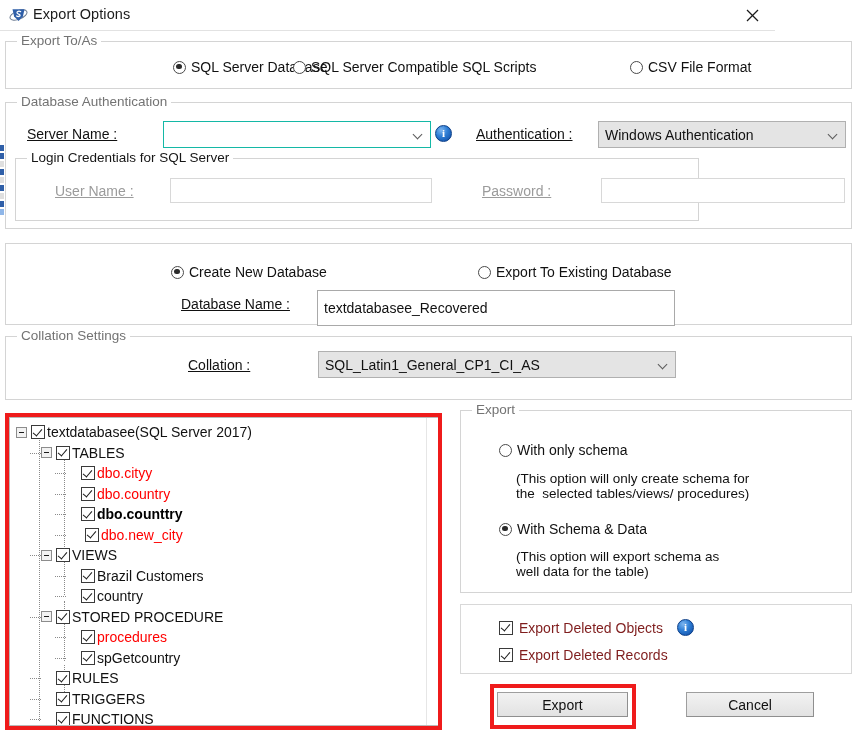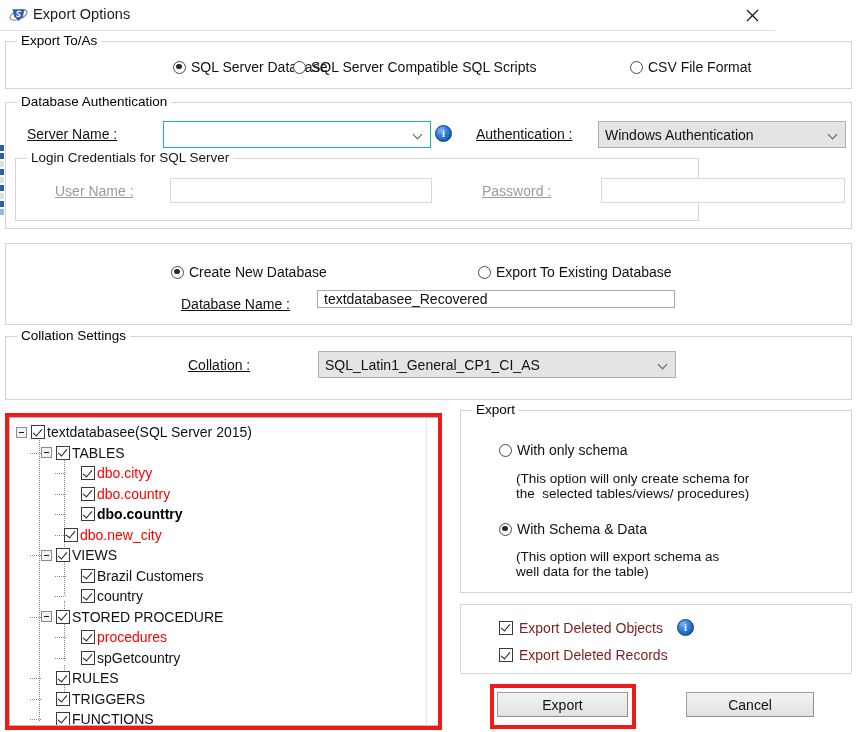--- a/index.html
+++ b/index.html
@@ -42,21 +42,21 @@
   .group {
     position: absolute;
     border: 1px solid #d4d4d4;
     background: transparent;
   }
   .group > .legend {
     position: absolute; top: -9px; left: 11px;
     background: #ffffff;
     padding: 0 4px;
     font-size: 13.5px;
-    color: #000000;
+    color: #737373;
     white-space: nowrap;
   }
   .group.inner > .legend { color:#161616; }
 
   
   .radio-row { position: absolute; display: flex; align-items: center; }
   .radio {
     width: 13px; height: 13px; border-radius: 50%;
     border: 1.4px solid #4a4a4a; background: #fff;
     position: relative; flex: 0 0 auto;
@@ -279,21 +279,21 @@
       <span class="radio-label">Create New Database</span>
     </div>
 
     <div class="radio-row" style="left:472px; top:20px;">
       <span class="radio"></span>
       <span class="radio-label">Export To Existing Database</span>
     </div>
 
     <div class="label" style="left:175px; top:52px;">Database Name :</div>
 
-    <div class="textbox" style="left:311px; top:46px; width:358px; height:18px;">
+    <div class="textbox" style="left:311px; top:46px; width:358px; height:36px;">
       <span>textdatabasee_Recovered</span>
     </div>
   </div>
 
   <div class="group" style="left:5px; top:336px; width:847px; height:64px;">
     <div class="legend">Collation Settings</div>
 
     <div class="label" style="left:182px; top:20px;">Collation :</div>
 
     <div class="combo grey" style="left:312px; top:14px; width:358px; height:27px;">
@@ -308,21 +308,21 @@
     <div class="tline-v" style="left:29px; top:16px; height:287px;"></div>
     <div class="tline-v" style="left:54px; top:37px; height:140px;"></div>
     <div class="tline-v" style="left:54px; top:183px; height:60px;"></div>
     <div class="tline-v" style="left:54px; top:247px; height:35px;"></div>
 
     <div id="tree-nodes">
         <div class="tnode" style="left: 6px; top: 4px;">
           <span class="tbox expander"></span>
           <span style="width: 4px;"></span>
           <span class="cbox checked"></span>
-          <span class="tlabel">textdatabasee(SQL Server 2015)</span>
+          <span class="tlabel">textdatabasee(SQL Server 2017)</span>
         </div>
         <div class="tnode" style="left: 31px; top: 24.5px;">
           <span class="tbox expander"></span>
           <span style="width: 4px;"></span>
           <span class="cbox checked"></span>
           <span class="tlabel">TABLES</span>
         </div>
         <div class="tline-h" style="left: 20px; top: 34.5px; width: 11px;"></div>
         <div class="tnode" style="left: 56px; top: 45px;">
           <span style="width: 15px;"></span>
@@ -335,21 +335,21 @@
           <span class="cbox checked"></span>
           <span class="tlabel red">dbo.country</span>
         </div>
         <div class="tline-h" style="left: 45px; top: 75.5px; width: 11px;"></div>
         <div class="tnode" style="left: 56px; top: 86px;">
           <span style="width: 15px;"></span>
           <span class="cbox checked"></span>
           <span class="tlabel bold">dbo.counttry</span>
         </div>
         <div class="tline-h" style="left: 45px; top: 96px; width: 11px;"></div>
-        <div class="tnode" style="left: 39px; top: 106.5px; justify-content: center;">
+        <div class="tnode" style="left: 60px; top: 106.5px; justify-content: center;">
           <span style="width: 15px;"></span>
           <span class="cbox checked"></span>
           <span class="tlabel red">dbo.new_city</span>
         </div>
         <div class="tline-h" style="left: 45px; top: 116.5px; width: 11px;"></div>
         <div class="tnode" style="left: 31px; top: 127px;">
           <span class="tbox expander"></span>
           <span style="width: 4px;"></span>
           <span class="cbox checked"></span>
           <span class="tlabel">VIEWS</span>

